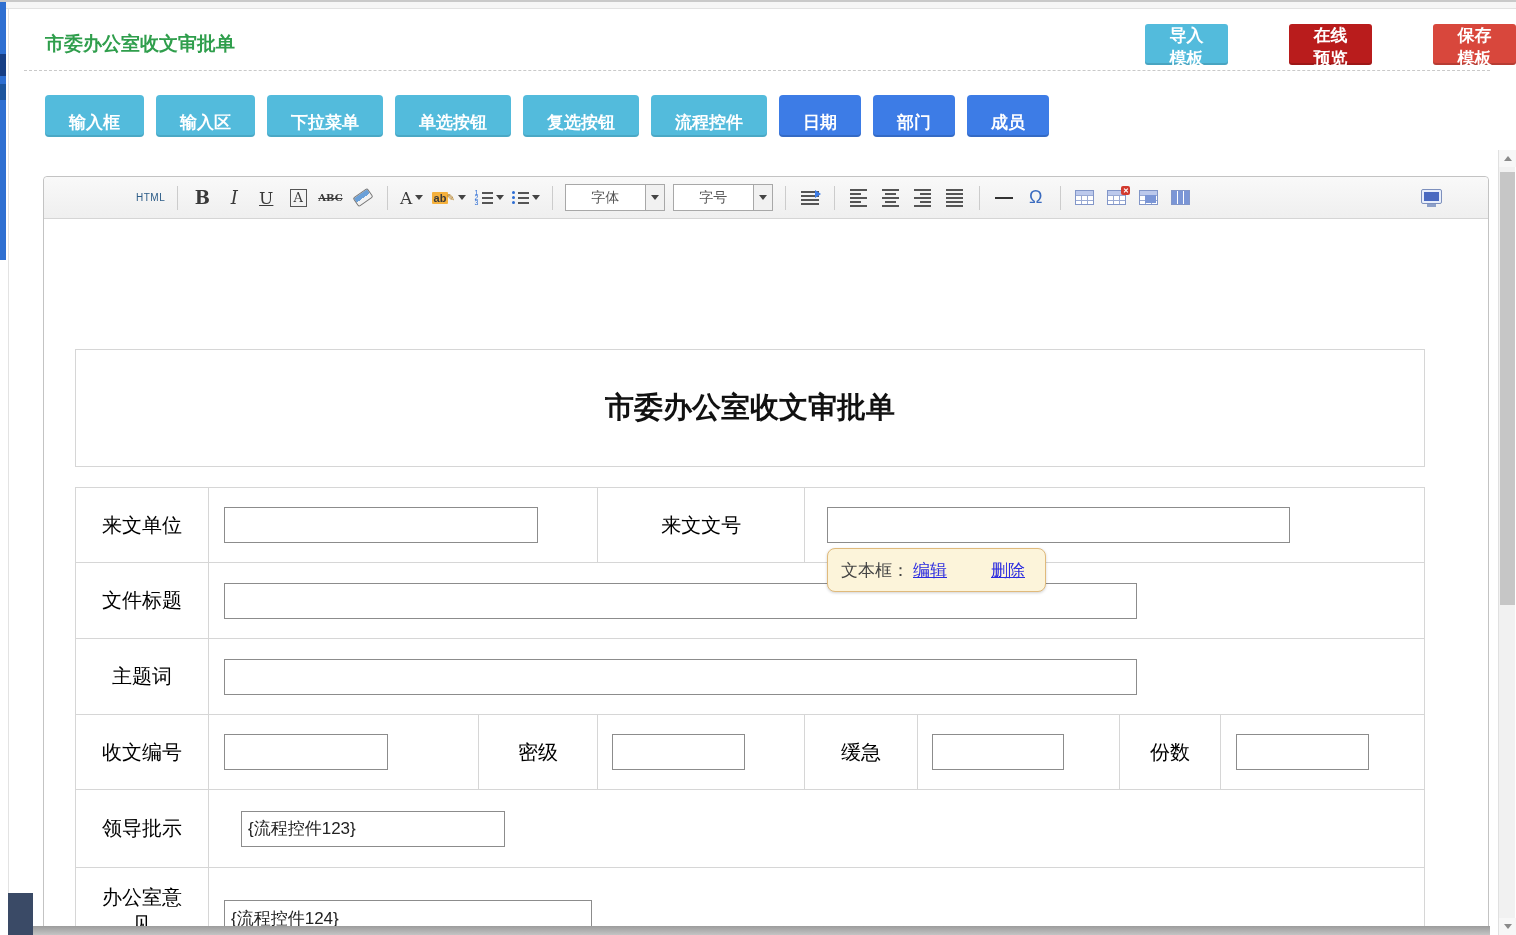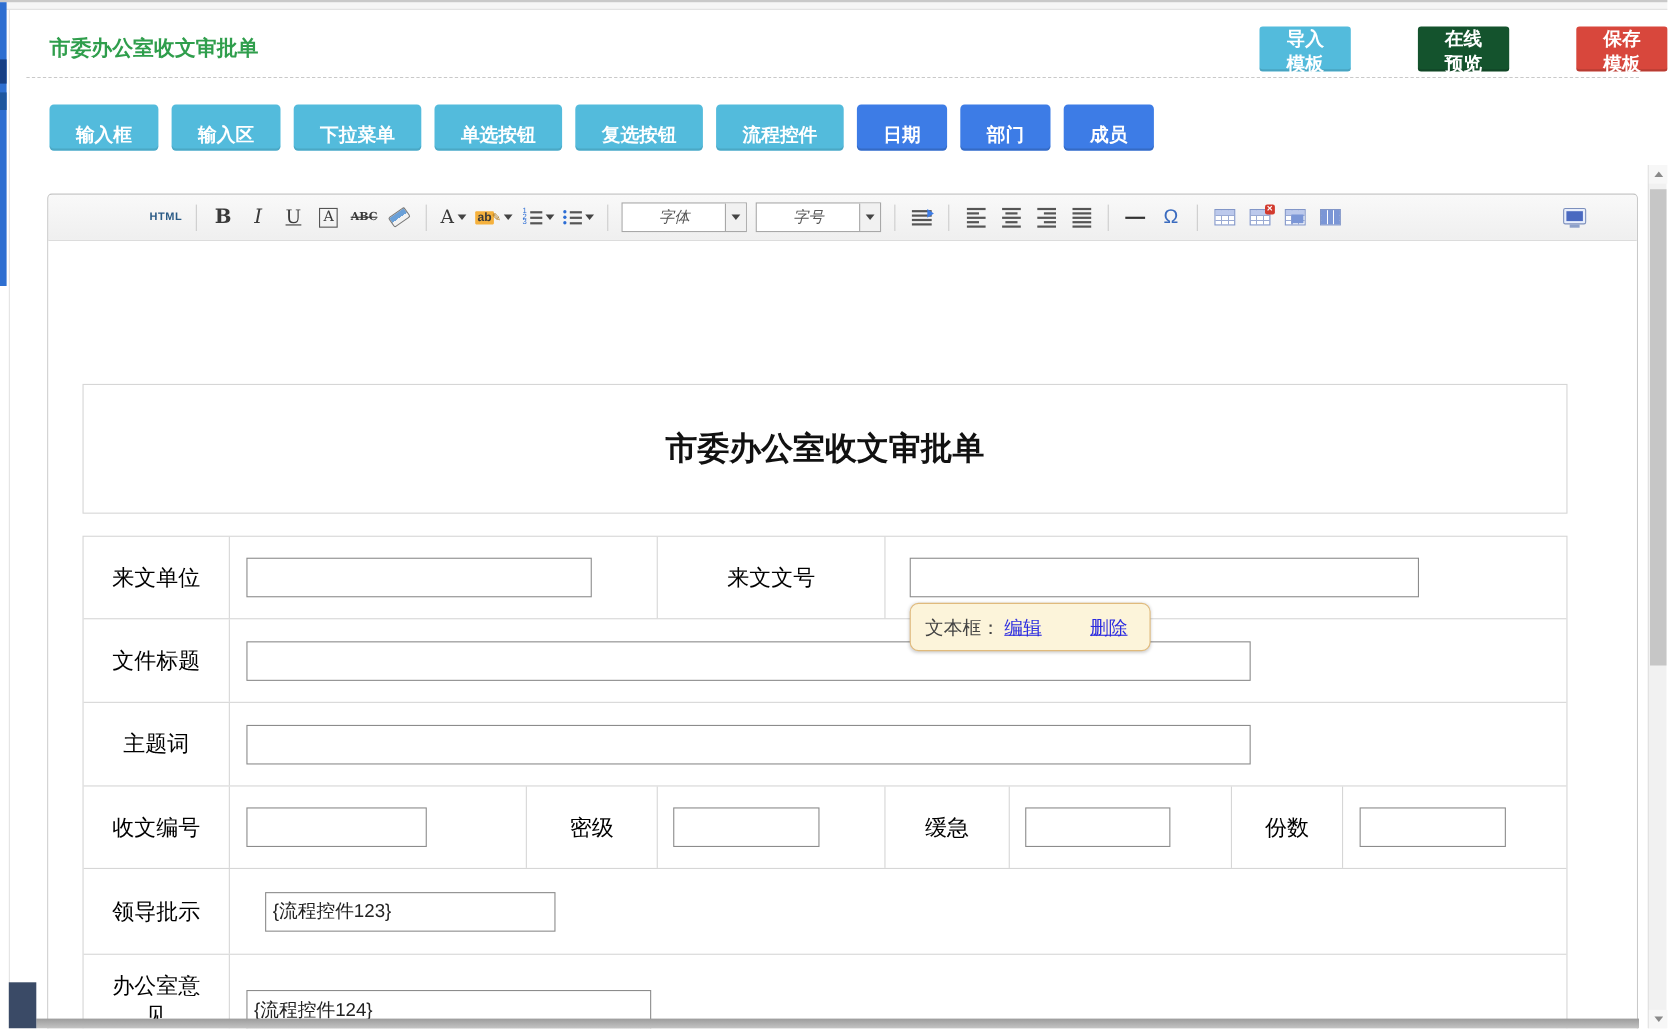--- a/index.html
+++ b/index.html
@@ -14,59 +14,59 @@
   .left-strip-mark1 { position:absolute; left:0; top:52px; width:6px; height:22px; background:#173f85; }
   .left-strip-mark2 { position:absolute; left:0; top:82px; width:6px; height:16px; background:#1d569e; }
   .left-border { position:absolute; left:8px; top:9px; width:1px; height:917px; background:#e3e3e3; }
 
   
   .page-title { position:absolute; left:45px; top:31px; font-size:19px; font-weight:bold; color:#2f9e4c; }
   .header-actions { position:absolute; left:1097px; top:24px; display:flex; gap:13px; }
   .hbtn { height:41px; padding:0 20px; border:none; border-radius:3px; color:#fff;
     font-size:17px; font-weight:bold; font-family:"Liberation Sans", sans-serif; cursor:pointer;margin-left:48px; }
   .btn-import { background:#53bbdc; box-shadow:inset 0 -2px 0 rgba(0,0,0,.12); }
-  .btn-preview { background:#14532d; box-shadow:inset 0 -2px 0 rgba(0,0,0,.15); }
+  .btn-preview { background:#b91c1c; box-shadow:inset 0 -2px 0 rgba(0,0,0,.15); }
   .btn-save { background:#d8473c; box-shadow:inset 0 -2px 0 rgba(0,0,0,.15); }
   .dashed-sep { position:absolute; left:24px; right:26px; top:70px; border-top:1px dashed #c9c9c9; }
 
   
   .comp-row { position:absolute; left:45px; top:95px; display:flex; gap:12px; }
   .cbtn { height:42px; padding:16px 24px; border:none; border-radius:4px; color:#fff;
     font-size:17px; font-weight:bold; font-family:"Liberation Sans", sans-serif; cursor:pointer; }
   .cbtn.light { background:#53bbdc; box-shadow:inset 0 -2px 0 rgba(0,0,0,.10); }
   .cbtn.dark  { background:#3d7ce6; box-shadow:inset 0 -2px 0 rgba(0,0,0,.14); }
 
   
   .editor { position:absolute; left:43px; top:176px; width:1446px; height:760px;
     border:1px solid #c3c3c3; border-radius:4px 4px 0 0; background:#fff; }
   .toolbar { height:42px; background:linear-gradient(#f9f9f9,#efefef); border-bottom:1px solid #d5d5d5;
     border-radius:4px 4px 0 0; display:flex; align-items:center; padding-left:92px; gap:8px; }
   .tbtn { min-width:24px; height:28px; display:flex; align-items:center; justify-content:center;
     color:#3a3a3a; cursor:pointer; }
   .sep { width:1px; height:24px; background:#ccc; margin:0 4px; flex:none; }
   .serif { font-family:"DejaVu Serif", serif; }
-  .lbl-html { font-size:10px; font-weight:bold; color:#2b5b86; letter-spacing:.5px; }
+  .lbl-html { font-size:10px; font-weight:normal; color:#2b5b86; letter-spacing:.5px; }
   .lbl-b { font-size:18px; font-weight:bold; }
   .lbl-i { font-size:18px; font-style:italic; }
   .lbl-u { font-size:17px; text-decoration:underline; }
   .boxed-a { font-size:13px; border:1px solid #555; padding:0 3px; line-height:16px; }
   .lbl-abc { font-size:10px; font-weight:bold; text-decoration:line-through; }
   .eraser { width:18px; height:11px; border:1px solid #777; border-radius:2px;
     background:linear-gradient(#6aa0d8 0 55%, #f2f2f2 55% 100%); transform:rotate(-35deg); }
   .caret { width:0; height:0; border-left:4px solid transparent; border-right:4px solid transparent;
     border-top:5px solid #444; margin-left:3px; }
   .lbl-fontcolor { font-size:17px; }
   .hl-ab { font-size:11px; font-weight:bold; background:#f5b13d; padding:0 2px; border-radius:1px; }
   .hl-pencil { font-size:10px; color:#b07818; margin-left:-2px; }
   .list-icon { display:flex; flex-direction:column; gap:2px; }
   .list-icon .row { display:flex; align-items:center; gap:3px; height:3px; }
   .list-icon .num { font-size:7px; line-height:3px; color:#2b6cd4; width:5px; text-align:center; }
   .list-icon .dot { width:3px; height:3px; border-radius:50%; background:#2b6cd4; }
   .list-icon .bar { width:11px; height:2px; background:#555; }
-  .sel { width:114px; height:27px; border:1px solid #a8a8a8; background:#fff; display:flex; cursor:pointer;font-style:italic; }
+  .sel { width:100px; height:27px; border:1px solid #a8a8a8; background:#fff; display:flex; cursor:pointer; }
   .sel .txt { flex:1; text-align:center; font-size:14px; color:#555; line-height:25px; }
   .sel .btn { width:19px; border-left:1px solid #a8a8a8; background:#f1f1f1;
     display:flex; align-items:center; justify-content:center; }
   .indent-icon { position:relative; width:18px; display:flex; flex-direction:column; gap:2px; }
   .indent-icon i { display:block; height:2px; background:#555; }
   .indent-arrow { position:absolute; right:-2px; top:-1px; width:0; height:0;
     border-top:4px solid transparent; border-bottom:4px solid transparent; border-left:6px solid #3d7ce6; }
   .al { display:flex; flex-direction:column; gap:2px; width:17px; }
   .al i { display:block; height:2px; background:#555; }
   .al.left i:nth-child(even) { width:65%; }

